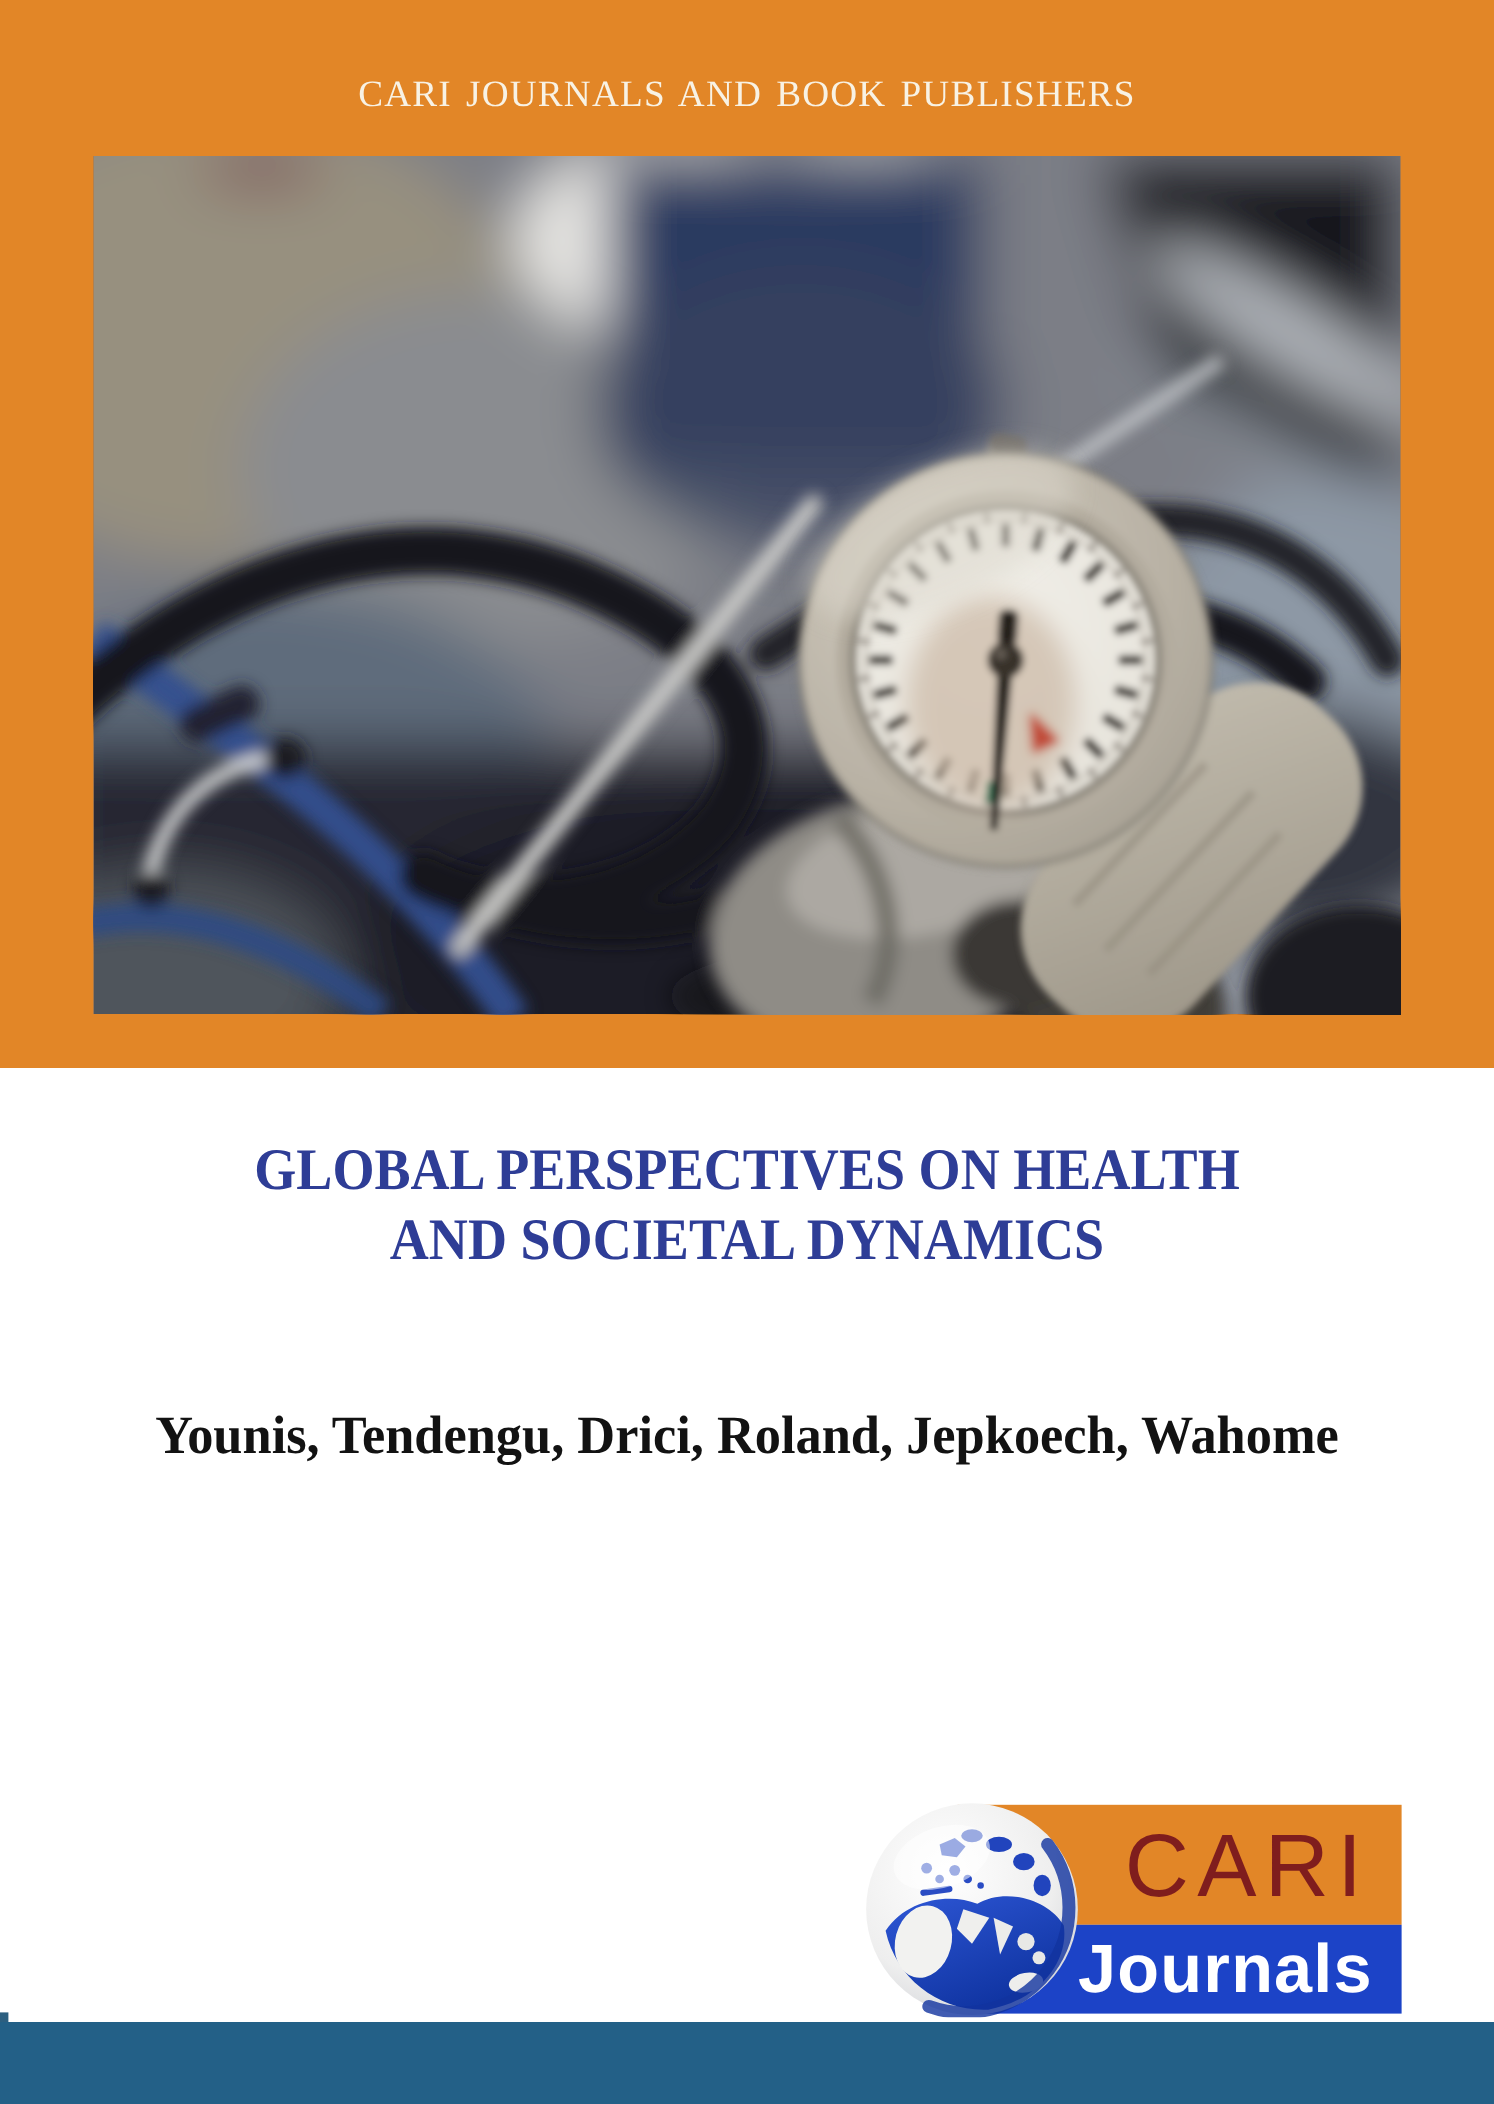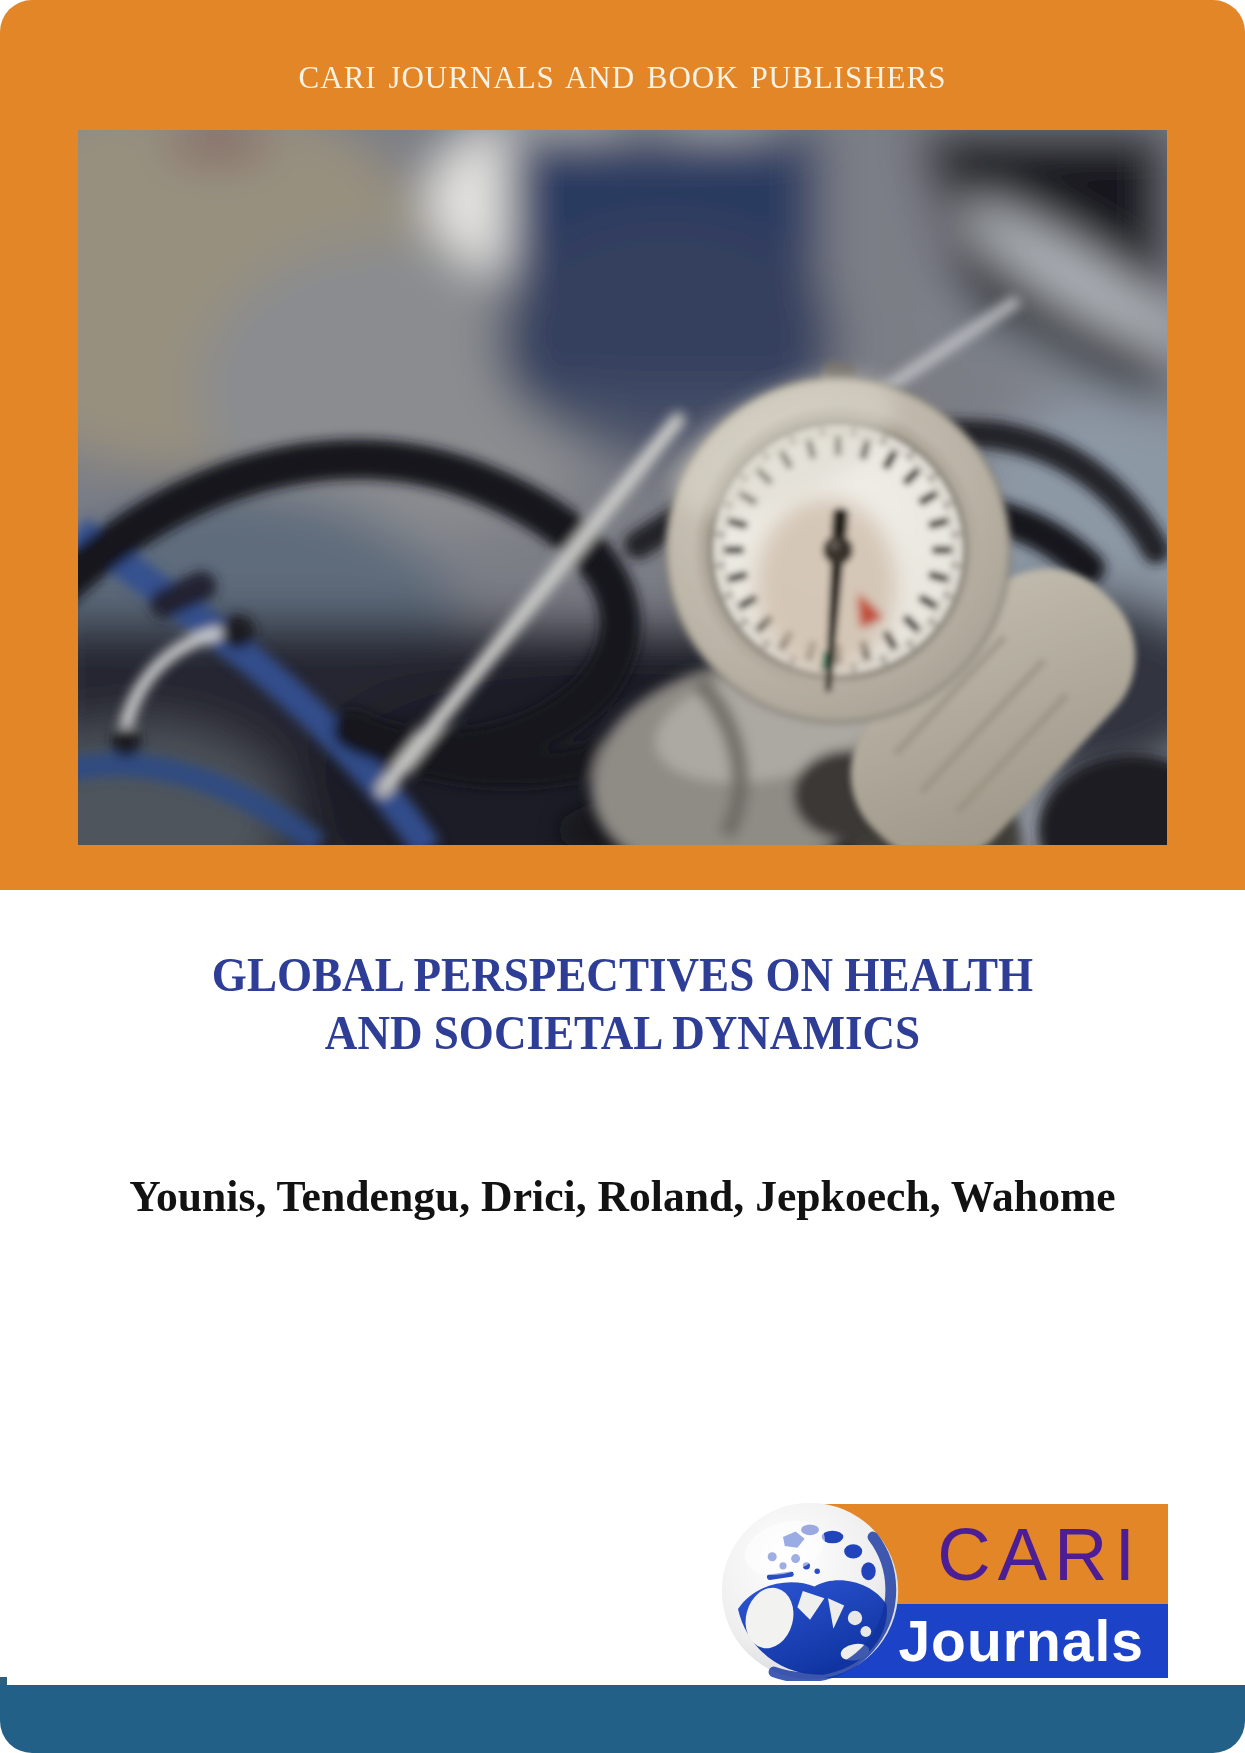--- a/index.html
+++ b/index.html
@@ -1,35 +1,35 @@
 <!DOCTYPE html>
 <html><head>
 <meta charset="utf-8">
 <style>
   html,body{margin:0;padding:0;background:#ffffff;}
   .page{position:relative;width:1245px;height:1753px;background:#ffffff;overflow:hidden;
-        font-family:"Liberation Serif","DejaVu Serif",serif;border-radius:32px;}
+        font-family:"Liberation Serif","DejaVu Serif",serif;}
   
   .band{position:absolute;left:0;top:0;width:100%;height:890px;background:#E28627;}
   .publisher{position:absolute;left:0;top:60px;width:100%;text-align:center;
              font-size:31px;letter-spacing:1px;word-spacing:3px;color:#F8F2E4;}
   
   .photo{position:absolute;left:78px;top:130px;width:1089px;height:715px;overflow:hidden;background:#6e727b;}
   .photo svg{display:block;}
   
   .title-block{position:absolute;left:0;top:946px;width:100%;text-align:center;
                color:#2E3D96;font-weight:700;font-size:49px;line-height:58px;
                transform:scaleX(.92);transform-origin:50% 50%;}
   .authors{position:absolute;left:0;top:1170px;width:100%;text-align:center;color:#121212;
            font-weight:700;font-size:45px;transform:scaleX(.97);transform-origin:50% 50%;}
   
   .logo-orange{position:absolute;left:798px;top:1504px;width:370px;height:100px;background:#E28627;
                display:flex;align-items:center;justify-content:flex-end;padding-right:26px;box-sizing:border-box;}
   .logo-orange .word{font-family:"Liberation Sans","DejaVu Sans",sans-serif;font-size:74px;
-                     font-weight:400;color:#4c1d95;letter-spacing:7px;margin-left:38px;}
+                     font-weight:400;color:#7f1d1d;letter-spacing:7px;margin-left:38px;}
   .logo-blue{position:absolute;left:798px;top:1604px;width:370px;height:74px;background:#1C43C7;
              display:flex;align-items:center;justify-content:flex-end;padding-right:24px;box-sizing:border-box;}
   .logo-blue .word{font-family:"Liberation Sans","DejaVu Sans",sans-serif;font-size:57px;
                    font-weight:700;color:#ffffff;letter-spacing:1px;}
   .globe{position:absolute;left:720px;top:1501px;width:180px;height:180px;}
   
   .footer{position:absolute;left:0;top:1685px;width:100%;height:68px;background:#236087;}
   .artifact{position:absolute;left:0;top:1677px;width:7px;height:9px;background:#2c5f80;}
 </style>
 </head>

